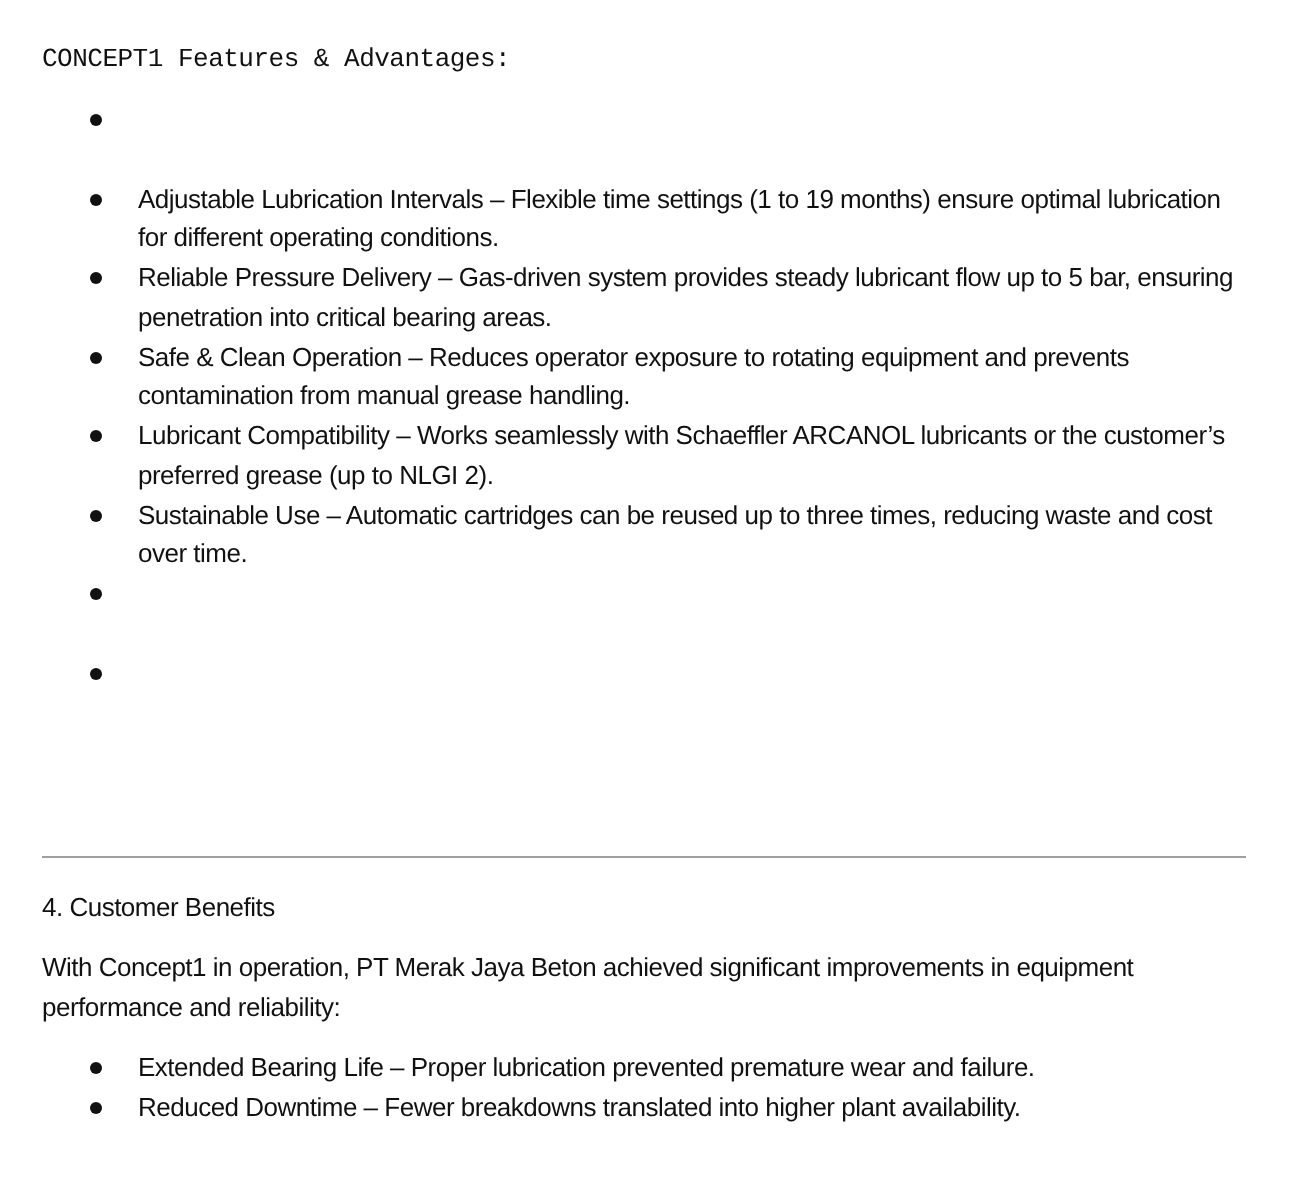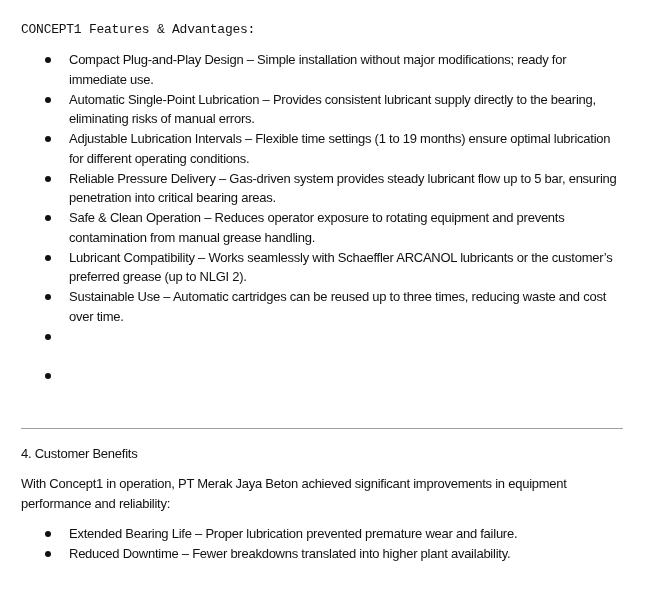--- a/index.html
+++ b/index.html
@@ -88,25 +88,20 @@
 </head>
 <body>
 
 <div class="page">
 
   <div class="intro">CONCEPT1 Features &amp; Advantages:</div>
 
   <ul class="bullets features">
     <li>
         <span class="bullet"></span>
-        <span class="text">Compact Plug-and-Play Design – Simple installation without major modifications; ready for immediate use.</span>
-      </li>
-    <li>
-        <span class="bullet"></span>
-        <span class="text">Automatic Single-Point Lubrication – Provides consistent lubricant supply directly to the bearing, eliminating risks of manual errors.</span>
       </li>
     <li>
         <span class="bullet"></span>
         <span class="text">Adjustable Lubrication Intervals – Flexible time settings (1 to 19 months) ensure optimal lubrication for different operating conditions.</span>
       </li>
     <li>
         <span class="bullet"></span>
         <span class="text">Reliable Pressure Delivery – Gas-driven system provides steady lubricant flow up to 5 bar, ensuring penetration into critical bearing areas.</span>
       </li>
     <li>

